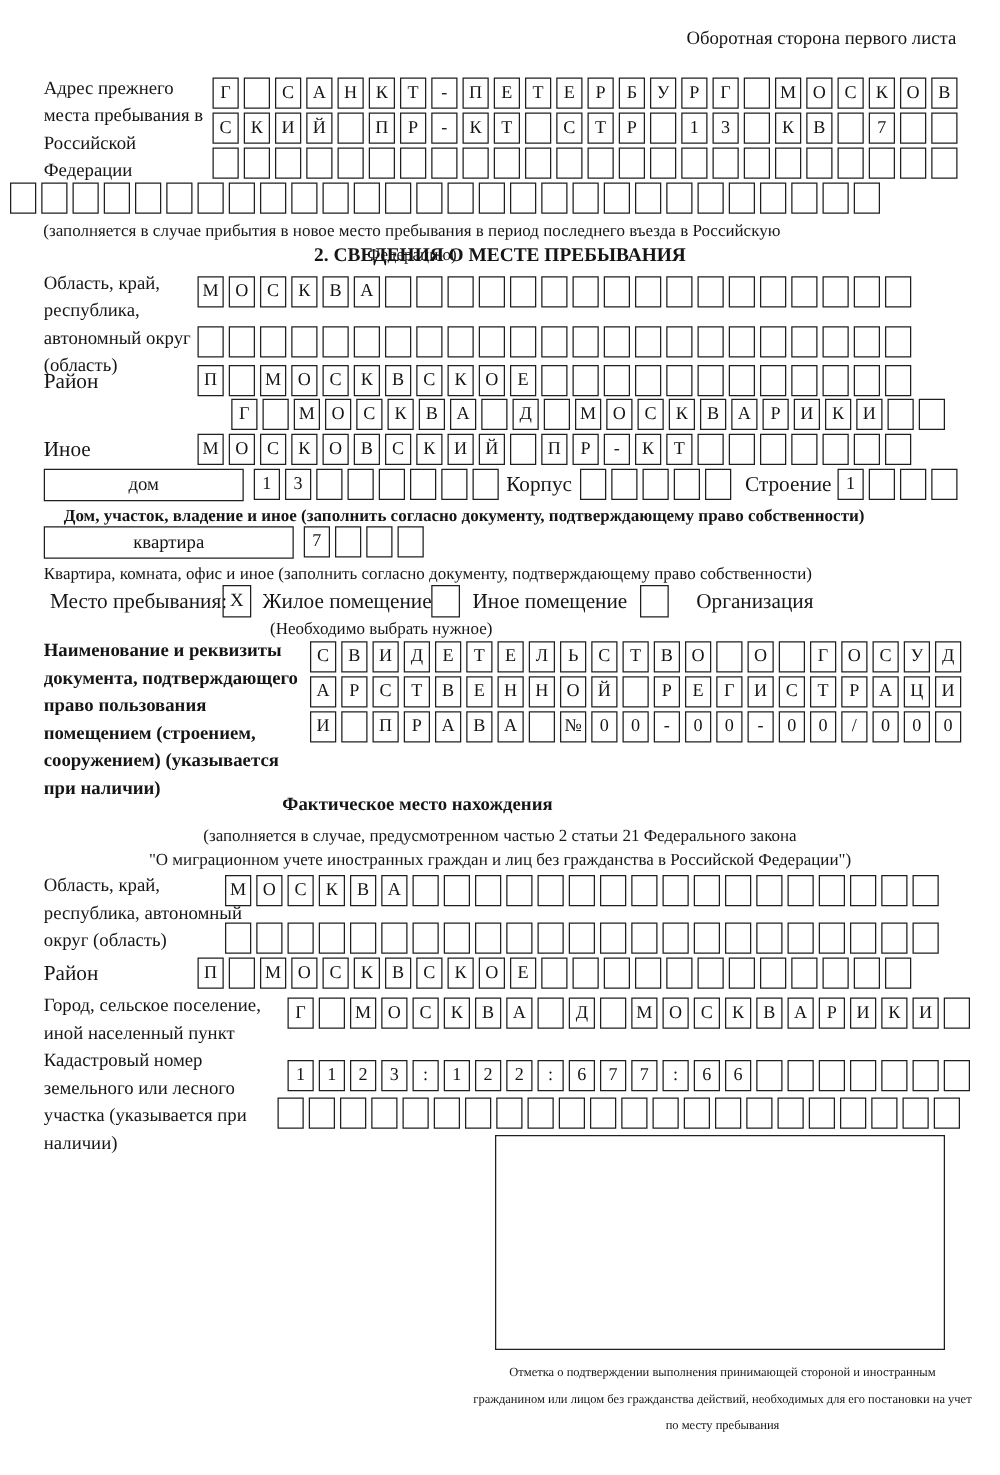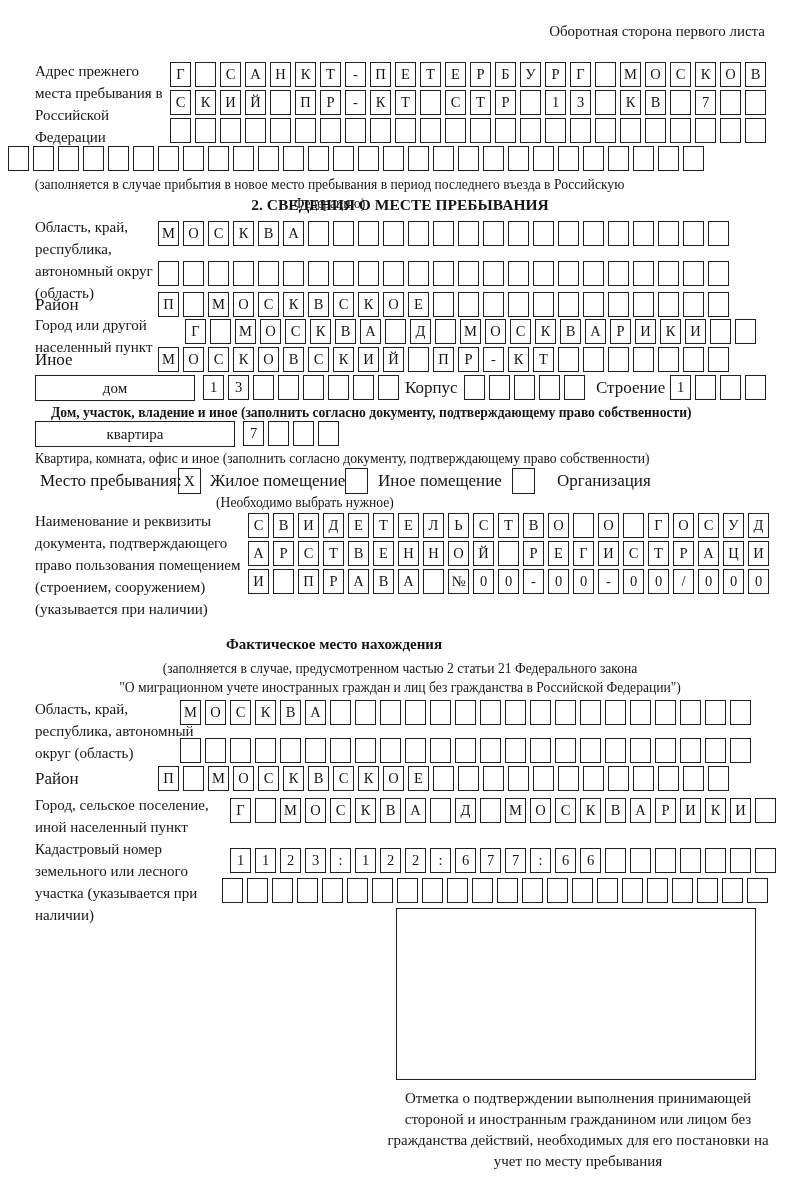--- a/index.html
+++ b/index.html
@@ -221,21 +221,20 @@
       <span class="cell"></span>
       <span class="cell"></span>
       <span class="cell"></span>
       <span class="cell"></span>
       <span class="cell"></span>
       <span class="cell"></span>
       <span class="cell"></span>
       <span class="cell"></span>
     </div>
 
-  <div class="abs lbl" style="left:35px; top:314px; width:155px;">Город или другой населенный пункт</div>
   <div class="abs boxrow" style="left:185px; top:319px;">
       <span class="cell">Г</span>
       <span class="cell"></span>
       <span class="cell">М</span>
       <span class="cell">О</span>
       <span class="cell">С</span>
       <span class="cell">К</span>
       <span class="cell">В</span>
       <span class="cell">А</span>
       <span class="cell"></span>
@@ -321,21 +320,21 @@
 
   <div class="abs inline-lbl" style="left:40px; top:468px;">Место пребывания:</div>
   <div class="abs checkbox" style="left:178px; top:468px;">X</div>
   <div class="abs inline-lbl" style="left:210px; top:468px;">Жилое помещение</div>
   <div class="abs checkbox" style="left:345px; top:468px;"></div>
   <div class="abs inline-lbl" style="left:378px; top:468px;">Иное помещение</div>
   <div class="abs checkbox" style="left:512px; top:468px;"></div>
   <div class="abs inline-lbl" style="left:557px; top:468px;">Организация</div>
   <div class="abs note center" style="left:160px; top:493px; width:290px;">(Необходимо выбрать нужное)</div>
 
-  <div class="abs lbl" style="left:35px; top:510px; width:212px;">Наименование и реквизиты документа, подтверждающего право пользования помещением (строением, сооружением) (указывается при наличии)</div>
+  <div class="abs lbl" style="left:35px; top:510px; width:212px;font-weight:bold;">Наименование и реквизиты документа, подтверждающего право пользования помещением (строением, сооружением) (указывается при наличии)</div>
   <div class="abs boxrow" style="left:248px; top:513px;">
       <span class="cell">С</span>
       <span class="cell">В</span>
       <span class="cell">И</span>
       <span class="cell">Д</span>
       <span class="cell">Е</span>
       <span class="cell">Т</span>
       <span class="cell">Е</span>
       <span class="cell">Л</span>
       <span class="cell">Ь</span>
@@ -552,15 +551,15 @@
       <span class="cell"></span>
       <span class="cell"></span>
       <span class="cell"></span>
       <span class="cell"></span>
       <span class="cell"></span>
       <span class="cell"></span>
       <span class="cell"></span>
     </div>
 
   <div class="abs bigbox" style="left:396px; top:908px; width:360px; height:172px;"></div>
-  <div class="abs center" style="left:378px; top:1088px; width:400px; font-size:15px; line-height:21px;">Отметка о подтверждении выполнения принимающей стороной и иностранным гражданином или лицом без гражданства действий, необходимых для его постановки на учет по месту пребывания</div>
+  <div class="abs center" style="left:378px; top:1088px; width:400px; font-size:10px; line-height:21px;">Отметка о подтверждении выполнения принимающей стороной и иностранным гражданином или лицом без гражданства действий, необходимых для его постановки на учет по месту пребывания</div>
 
 </div>
 
 </body></html>

